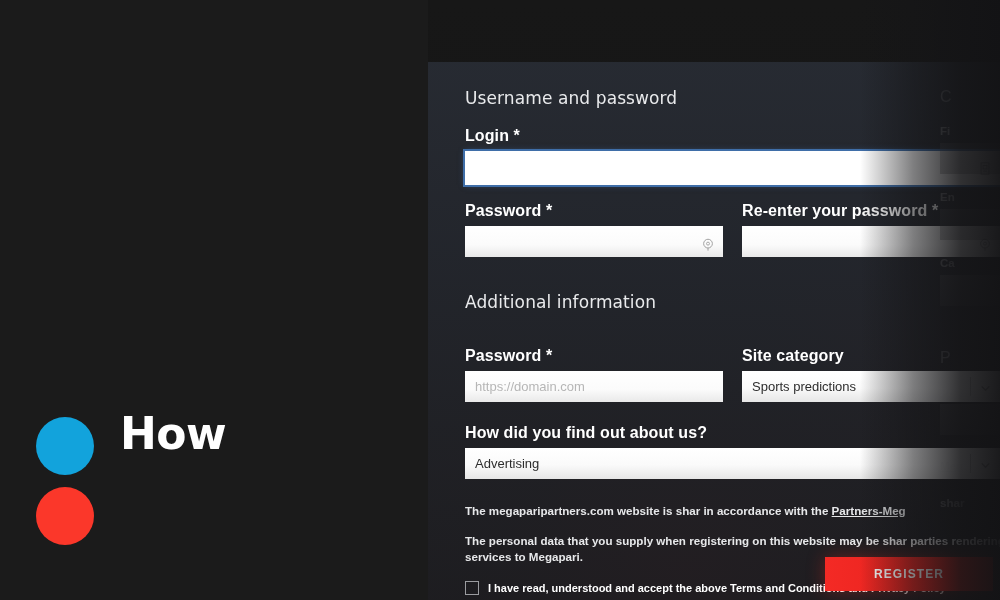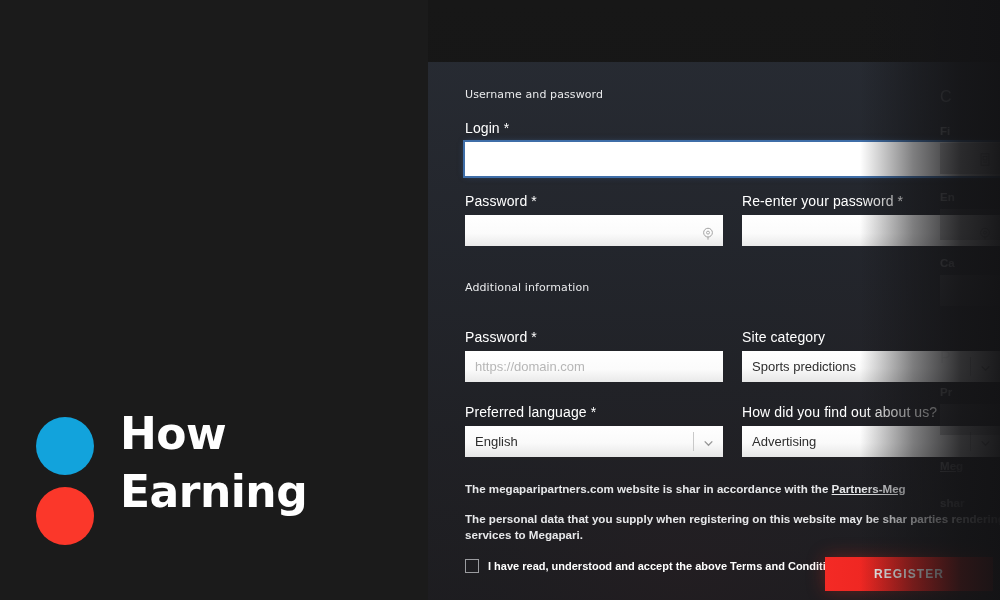--- a/index.html
+++ b/index.html
@@ -51,30 +51,30 @@
   
   #fade{
     position:absolute;left:860px;top:0;width:140px;height:600px;
     background:linear-gradient(90deg, rgba(22,22,24,0) 0%, rgba(21,21,23,0.55) 38%, rgba(20,20,22,0.88) 72%, rgba(19,19,21,0.97) 100%);
     z-index:8;pointer-events:none;
   }
 
   #form-body{position:absolute;left:37px;top:0;width:535px;}
 
   .section-title{
-    color:#e9eaec;font-size:11px;font-weight:normal;
+    color:#e9eaec;font-size:17px;font-weight:normal;
     margin-top:26px;margin-bottom:19px;
     font-family:"DejaVu Sans", sans-serif;
     letter-spacing:0.1px;
   }
   #t-username{margin-top:26px;}
   #t-additional{margin-top:30px;margin-bottom:35px;}
 
   .field-label{
-    color:#ffffff;font-size:14px;font-weight:normal;
+    color:#ffffff;font-size:16px;font-weight:bold;
     margin-bottom:6px;display:block;letter-spacing:0.1px;
   }
 
   .row{display:flex;gap:19px;}
   .col{flex:1;min-width:0;}
 
   .inp-wrap{position:relative;height:36px;}
   .inp{
     width:100%;height:31px;box-sizing:border-box;
     border:none;outline:none;
@@ -224,32 +224,20 @@
             </svg>
           </span>
         </div>
       </div>
     </div>
 
     <div class="gap"></div>
 
     <div class="row">
       <div class="col">
-        <label class="field-label">Preferred language *</label>
-        <div class="sel-wrap">
-          <div class="sel">English</div>
-          <span class="sel-divider"></span>
-          <span class="sel-arrow">
-            <svg viewBox="0 0 12 12" width="13" height="13">
-              <polyline points="2.5,4.5 6,8 9.5,4.5" fill="none" stroke="#4a4a4a" stroke-width="1.3"></polyline>
-            </svg>
-          </span>
-        </div>
-      </div>
-      <div class="col">
         <label class="field-label">How did you find out about us?</label>
         <div class="sel-wrap">
           <div class="sel">Advertising</div>
           <span class="sel-divider"></span>
           <span class="sel-arrow">
             <svg viewBox="0 0 12 12" width="13" height="13">
               <polyline points="2.5,4.5 6,8 9.5,4.5" fill="none" stroke="#4a4a4a" stroke-width="1.3"></polyline>
             </svg>
           </span>
         </div>
@@ -293,16 +281,15 @@
 <div id="fade"></div>
 
 <div id="promo">
   <div id="promo-inner">
     <div id="dots">
       <span class="dot" id="dot-blue"></span>
       <span class="dot" id="dot-red"></span>
     </div>
     <div id="promo-text">
       <div>How</div>
-      <div>Earning</div>
     </div>
   </div>
 </div>
 
 </body></html>

